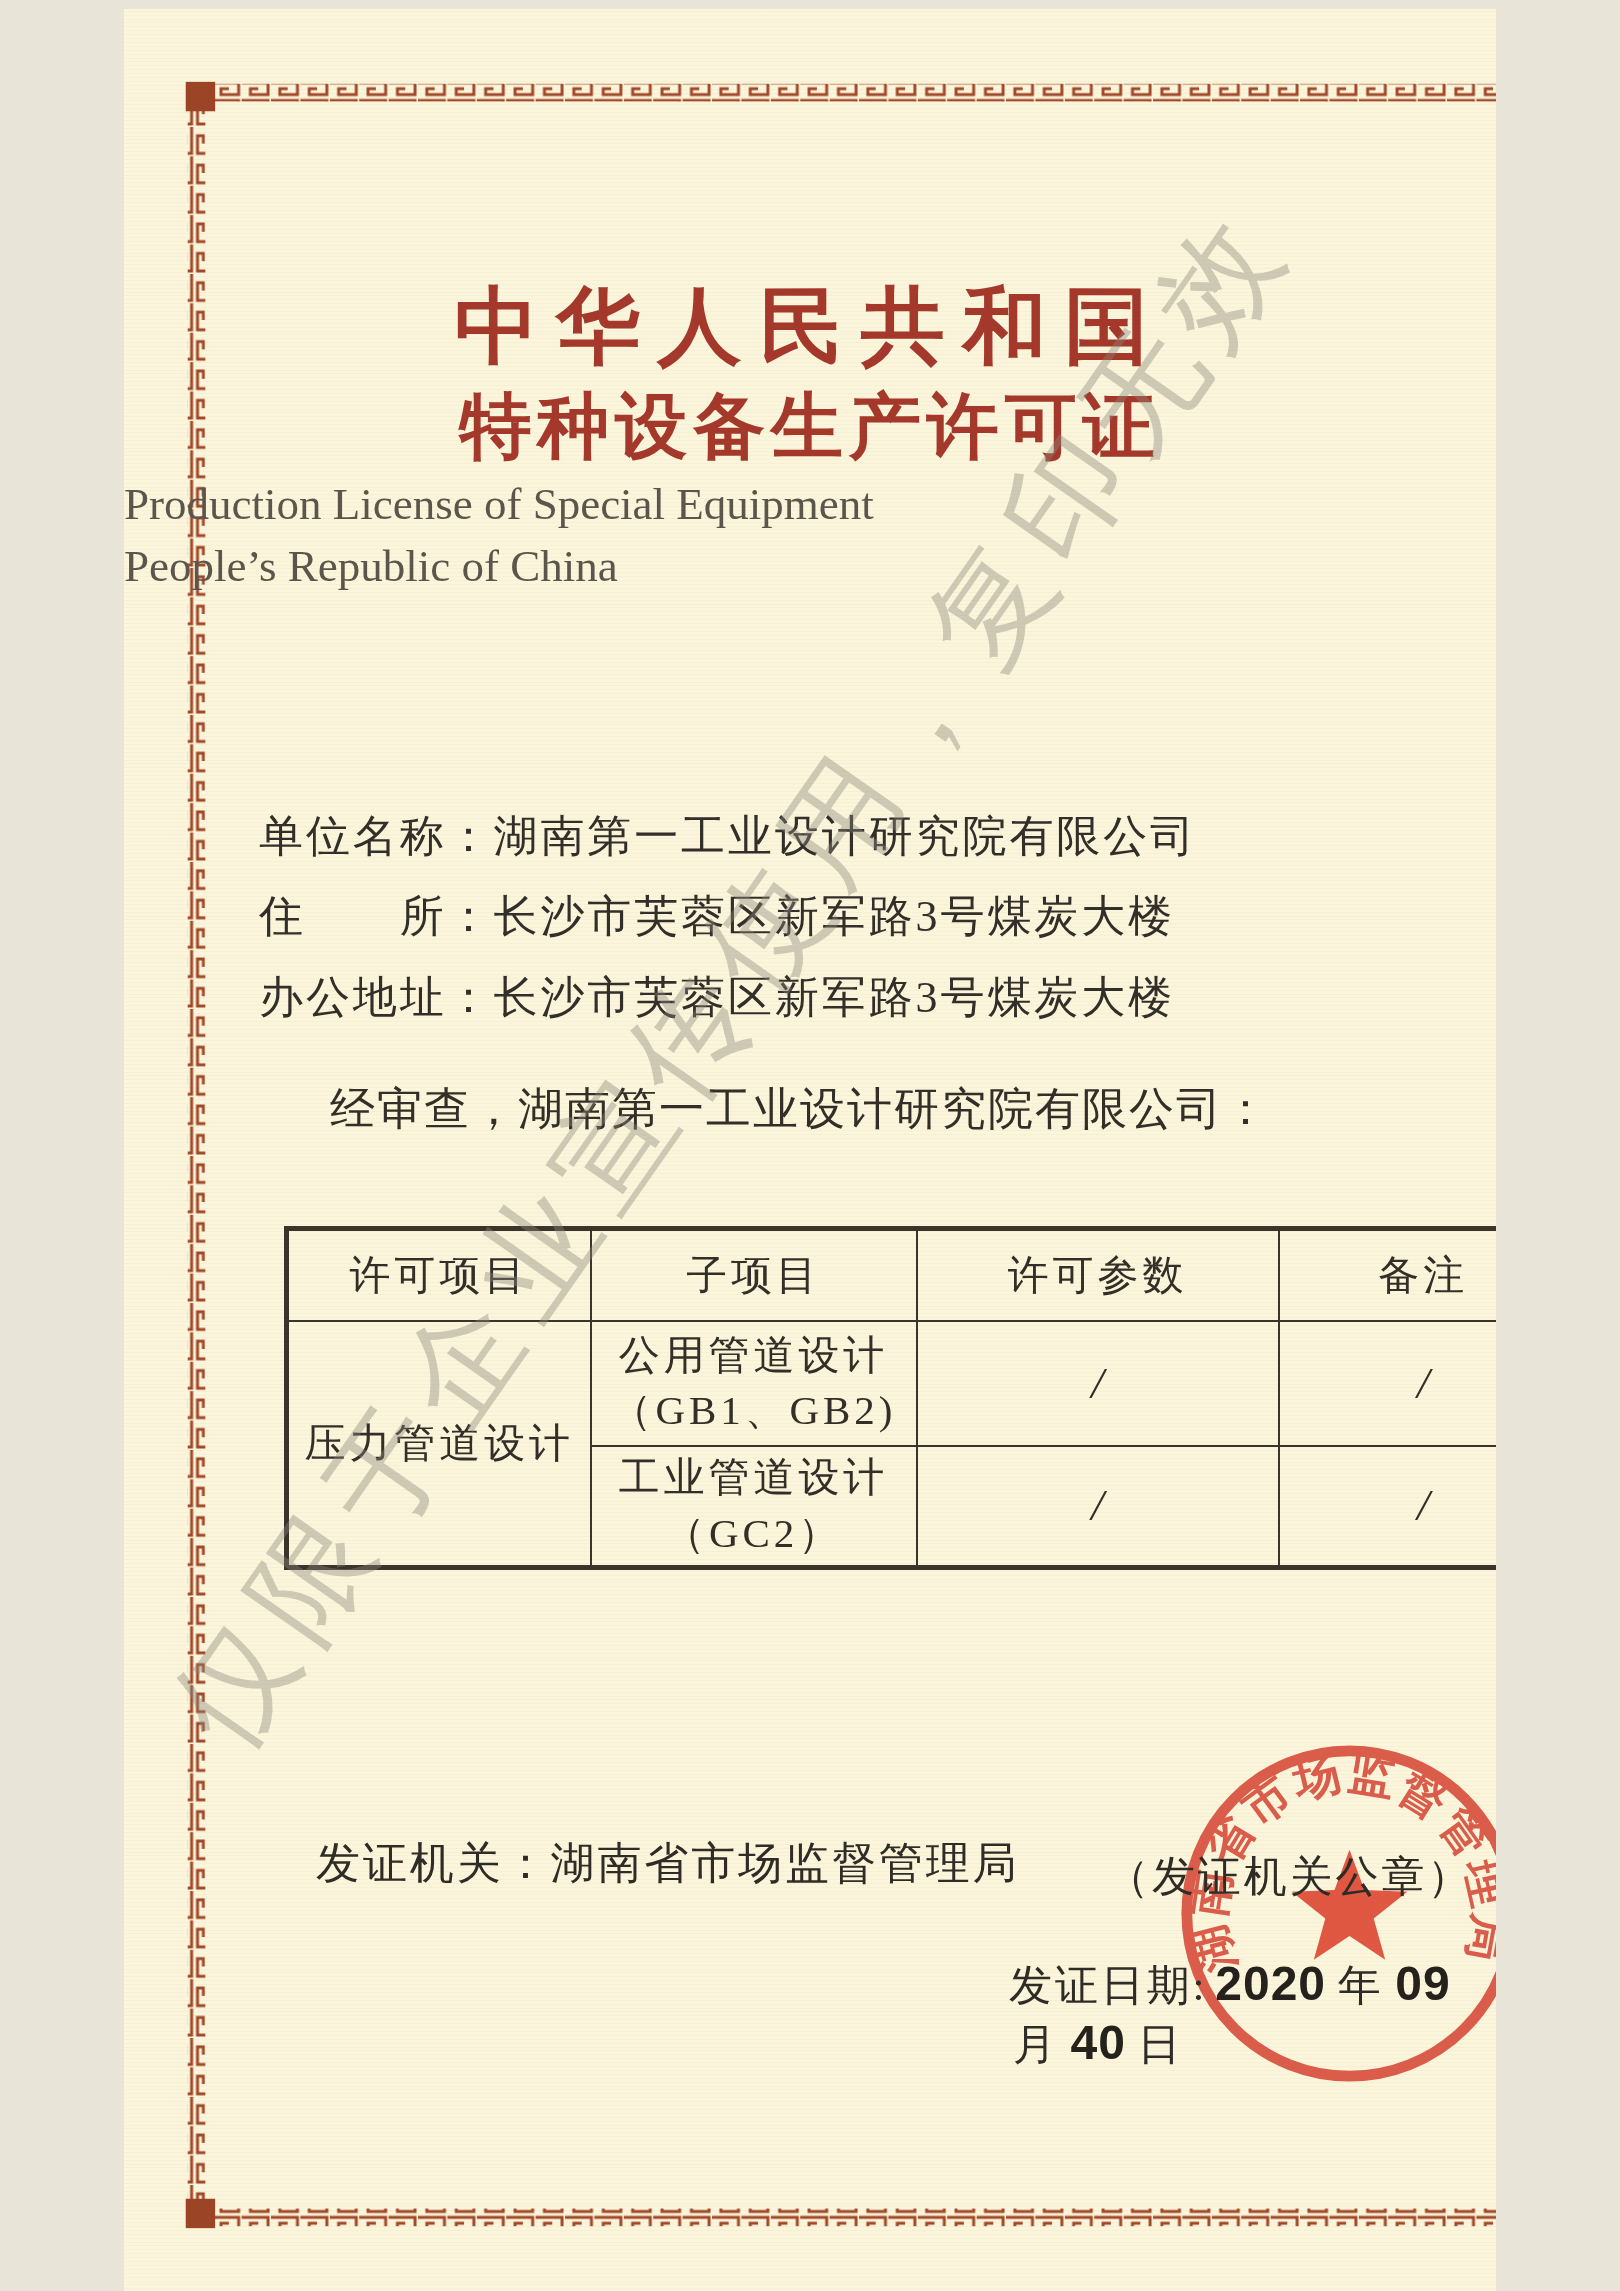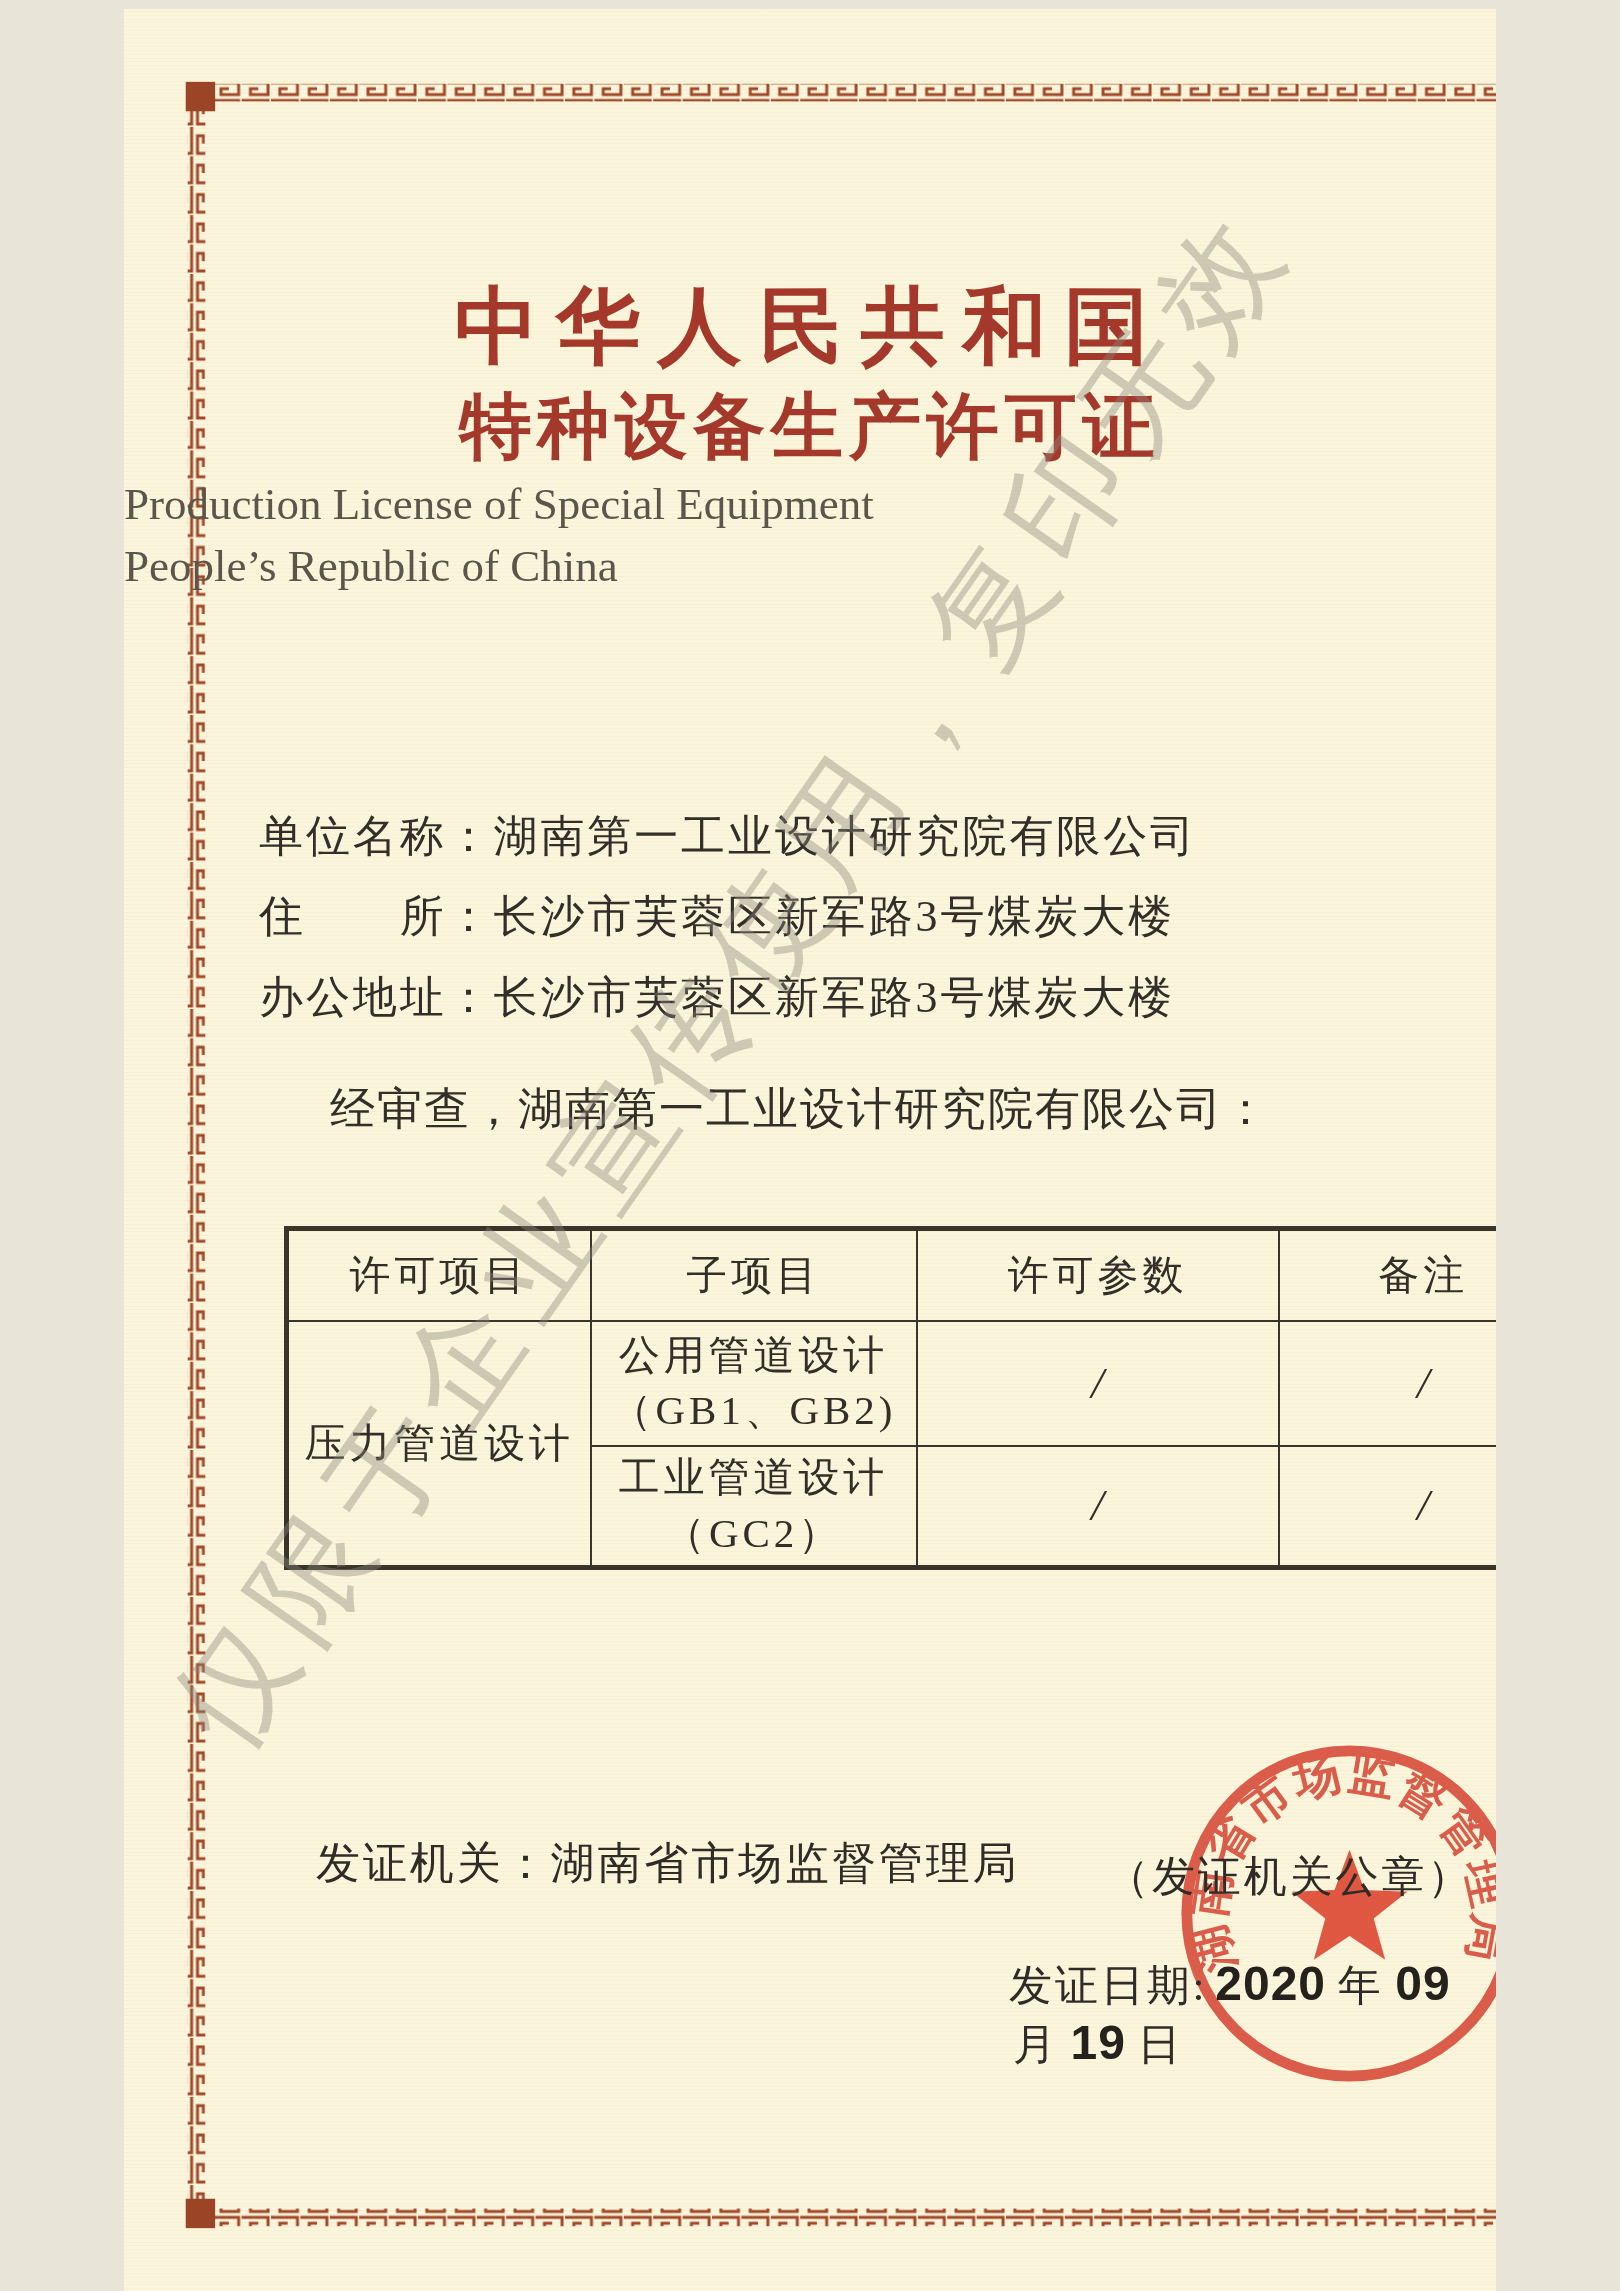--- a/index.html
+++ b/index.html
@@ -162,21 +162,21 @@
     </table>
 
   <div class="abs footer-line authority">
     <span>发证机关：</span><span>湖南省市场监督管理局</span>
   </div>
 
   <div class="abs footer-line seal-note">（发证机关公章）</div>
 
 
   <div class="abs footer-line issue-date">
-    <span>发证日期:</span><span class="num">2020</span><span class="unit">年</span><span class="num">09</span><span class="unit">月</span><span class="num">19</span><span class="unit">日</span>
+    <span>发证日期:</span><span class="num">2020</span><span class="unit">年</span><span class="num">09</span><span class="unit">月</span><span class="num">40</span><span class="unit">日</span>
   </div>
 
   <svg class="seal-svg" width="343" height="343" viewBox="0 0 350 350">
     <circle cx="175" cy="175" r="166" fill="none" stroke="#D8503E" stroke-width="11"></circle>
     <path id="sealArc" d="M59.9,228.7 A127,127 0 1 1 290.1,228.7" fill="none"></path>
     <text font-size="47" font-weight="bold" fill="#D8503E" font-family="Liberation Sans, DejaVu Sans, sans-serif">
       <textPath href="#sealArc" startOffset="0" textLength="500" lengthAdjust="spacing">湖南省市场监督管理局</textPath>
     </text>
     <polygon fill="#DE4B36" points="175,110 159.7,151 116,152.8 150.3,180 138.6,222.2 175,198 211.4,222.2 199.7,180 234,152.8 190.3,151"></polygon>
   </svg>

